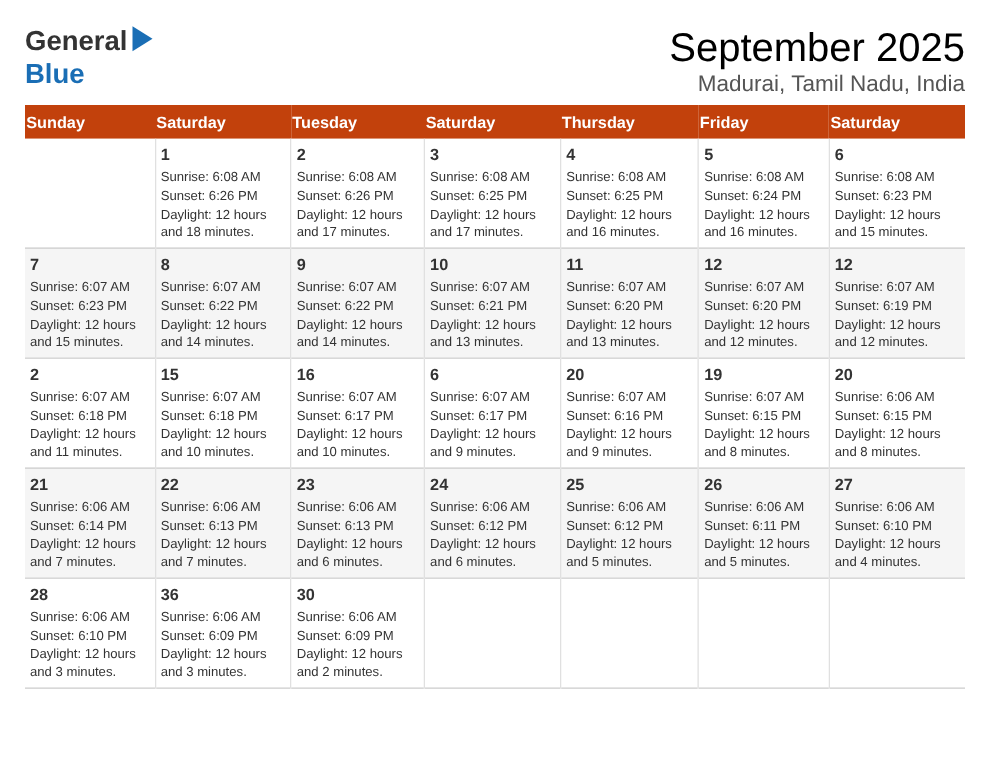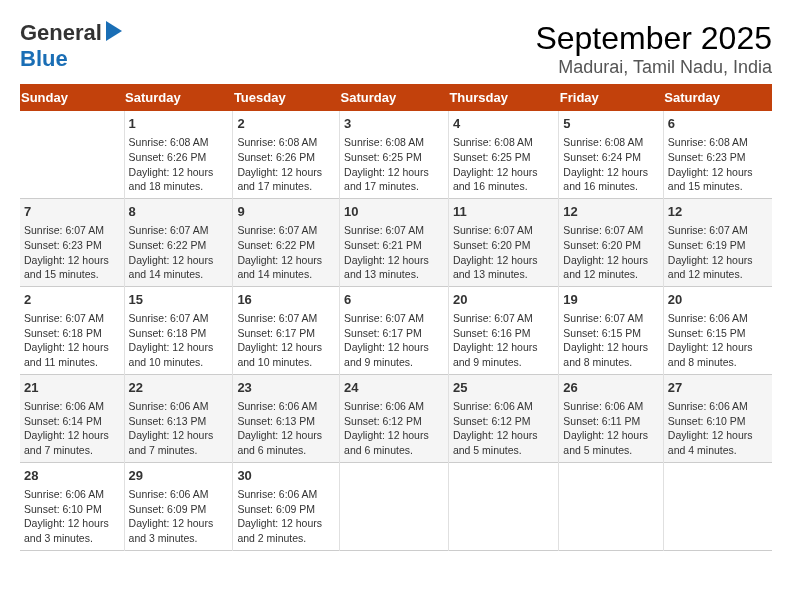--- a/index.html
+++ b/index.html
@@ -293,21 +293,21 @@
         </td>
       </tr>
       <tr>
         <td>
           <span class="day-num">28</span>
           <div class="day-info" style="white-space: pre-line;">Sunrise: 6:06 AM
 Sunset: 6:10 PM
 Daylight: 12 hours and 3 minutes.</div>
         </td>
         <td>
-          <span class="day-num">29</span>
+          <span class="day-num">36</span>
           <div class="day-info" style="white-space: pre-line;">Sunrise: 6:06 AM
 Sunset: 6:09 PM
 Daylight: 12 hours and 3 minutes.</div>
         </td>
         <td>
           <span class="day-num">30</span>
           <div class="day-info" style="white-space: pre-line;">Sunrise: 6:06 AM
 Sunset: 6:09 PM
 Daylight: 12 hours and 2 minutes.</div>
         </td>

